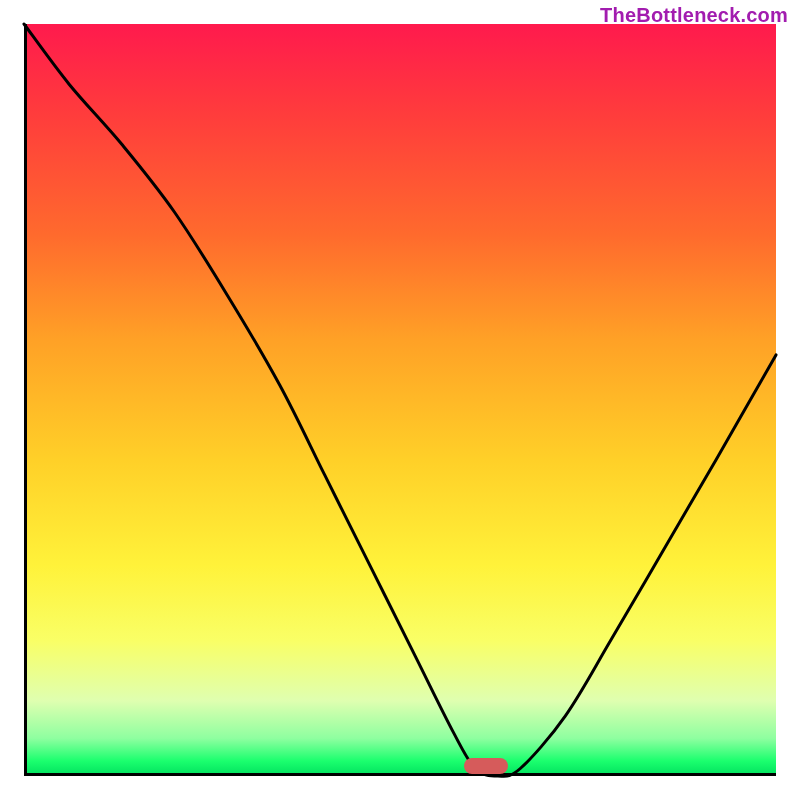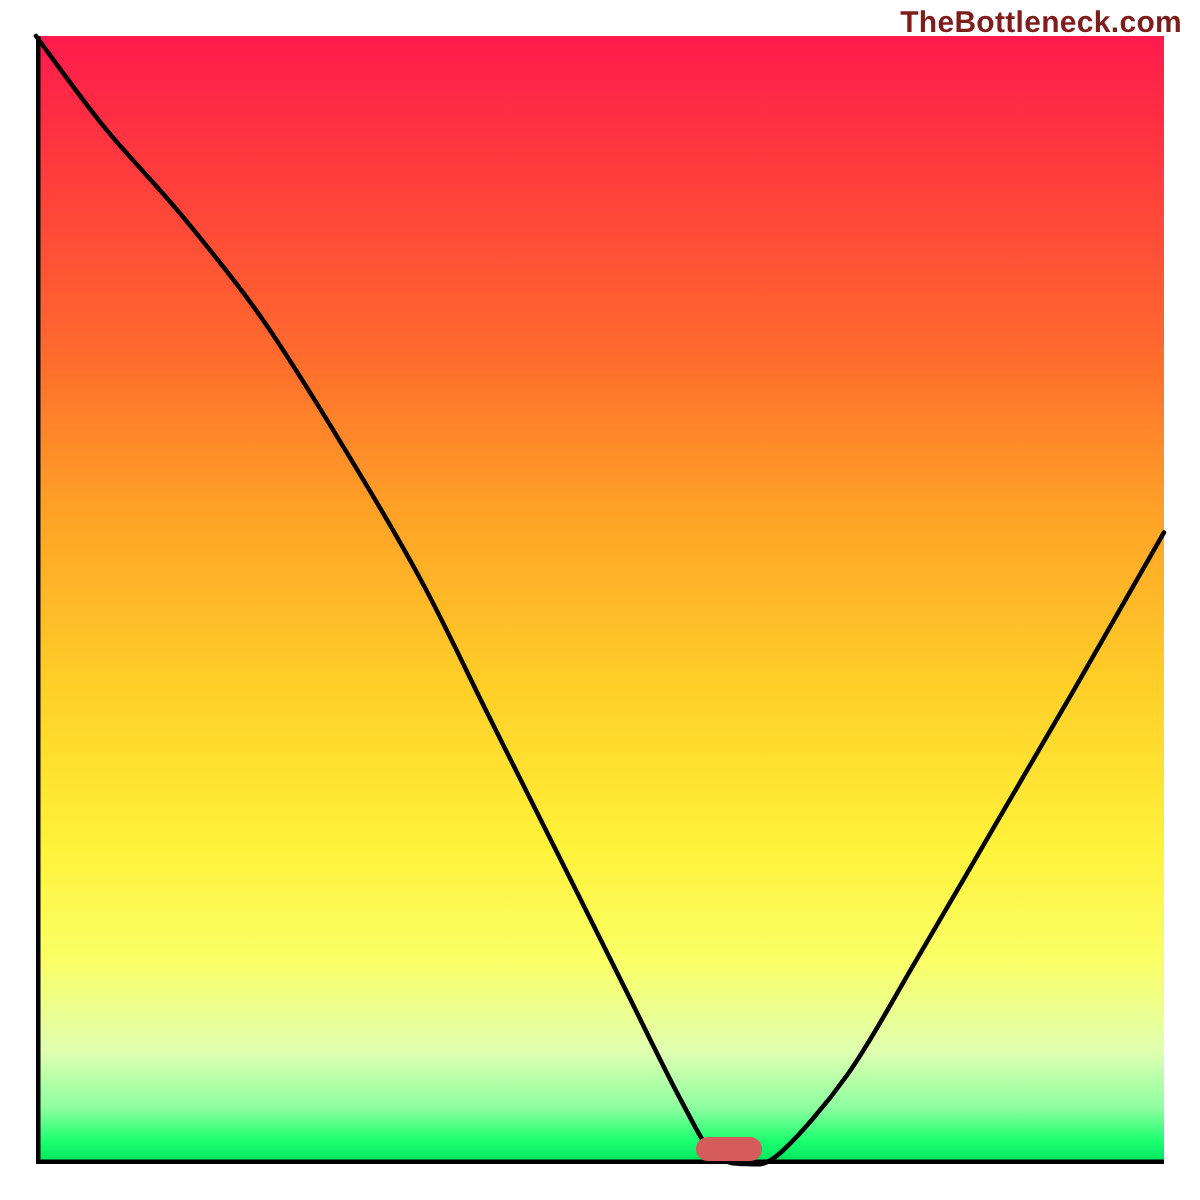--- a/index.html
+++ b/index.html
@@ -61,21 +61,21 @@
     background: #d65b5b;
     border-radius: 10px;
   }
   .watermark {
     position: absolute;
     top: 4px;
     right: 12px;
     font-family: Arial, Helvetica, sans-serif;
     font-size: 20px;
     font-weight: 600;
-    color: #7f1d1d;
+    color: #a21caf;
     letter-spacing: 0.2px;
   }
 </style>
 </head>
 <body>
 
 <div class="frame">
 
   <div class="gradient-area"></div>
 

